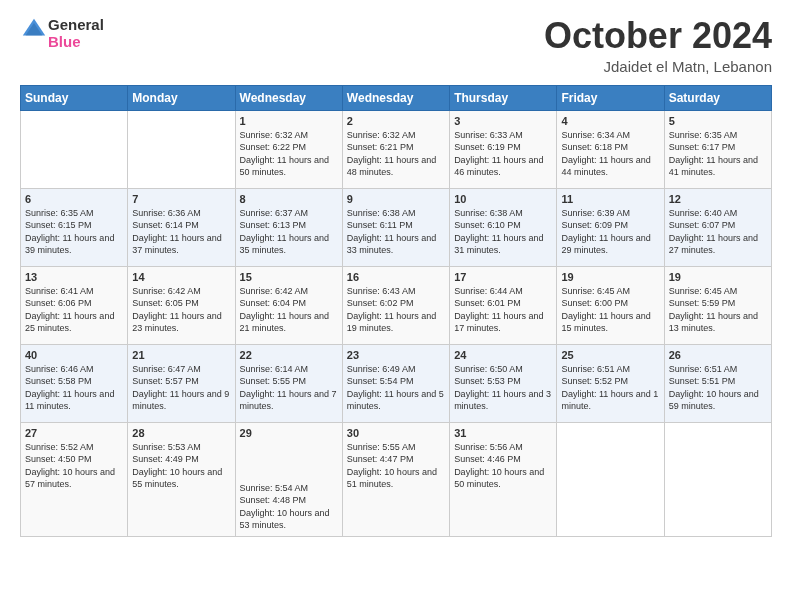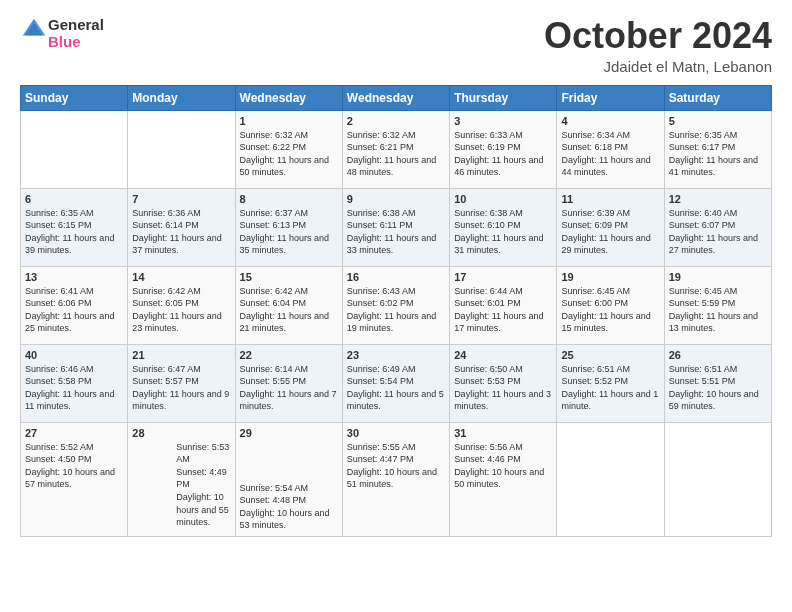--- a/index.html
+++ b/index.html
@@ -292,21 +292,21 @@
         </tr>
         <tr>
           <td>
             <span class="day-num">27</span>
             <div class="day-info" style="white-space: pre-line;">Sunrise: 5:52 AM
 Sunset: 4:50 PM
 Daylight: 10 hours and 57 minutes.</div>
           </td>
           <td>
             <span class="day-num">28</span>
-            <div class="day-info" style="white-space: pre-line; margin-left: 44px;">Sunrise: 5:53 AM
+            <div class="day-info" style="white-space: pre-line;">Sunrise: 5:53 AM
 Sunset: 4:49 PM
 Daylight: 10 hours and 55 minutes.</div>
           </td>
           <td>
             <span class="day-num">29</span>
             <div class="day-info" style="white-space: pre-line; margin-top: 43px;">Sunrise: 5:54 AM
 Sunset: 4:48 PM
 Daylight: 10 hours and 53 minutes.</div>
           </td>
           <td>

